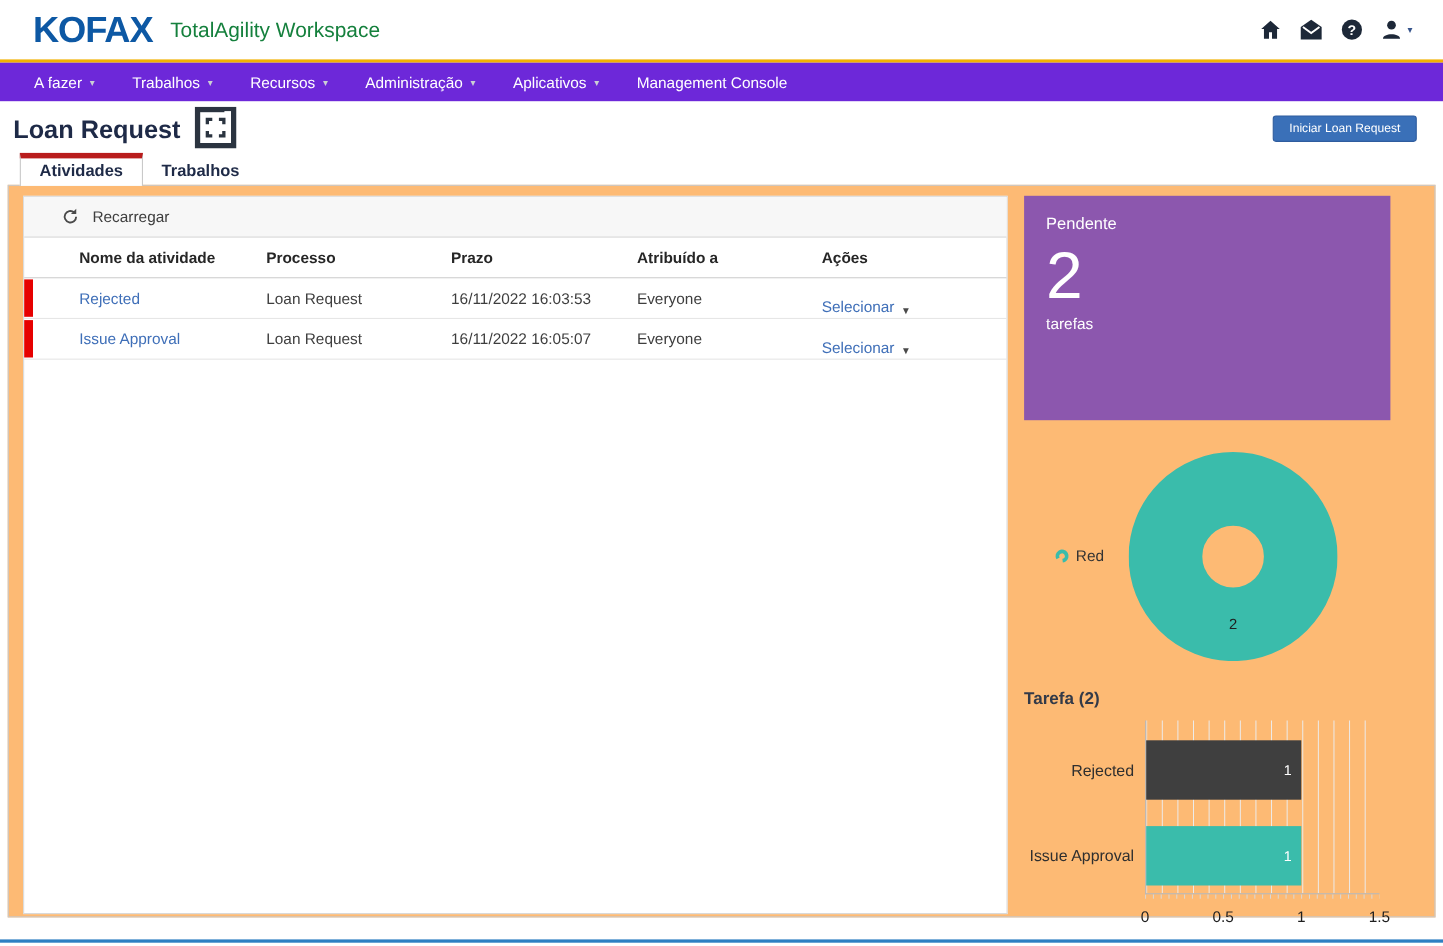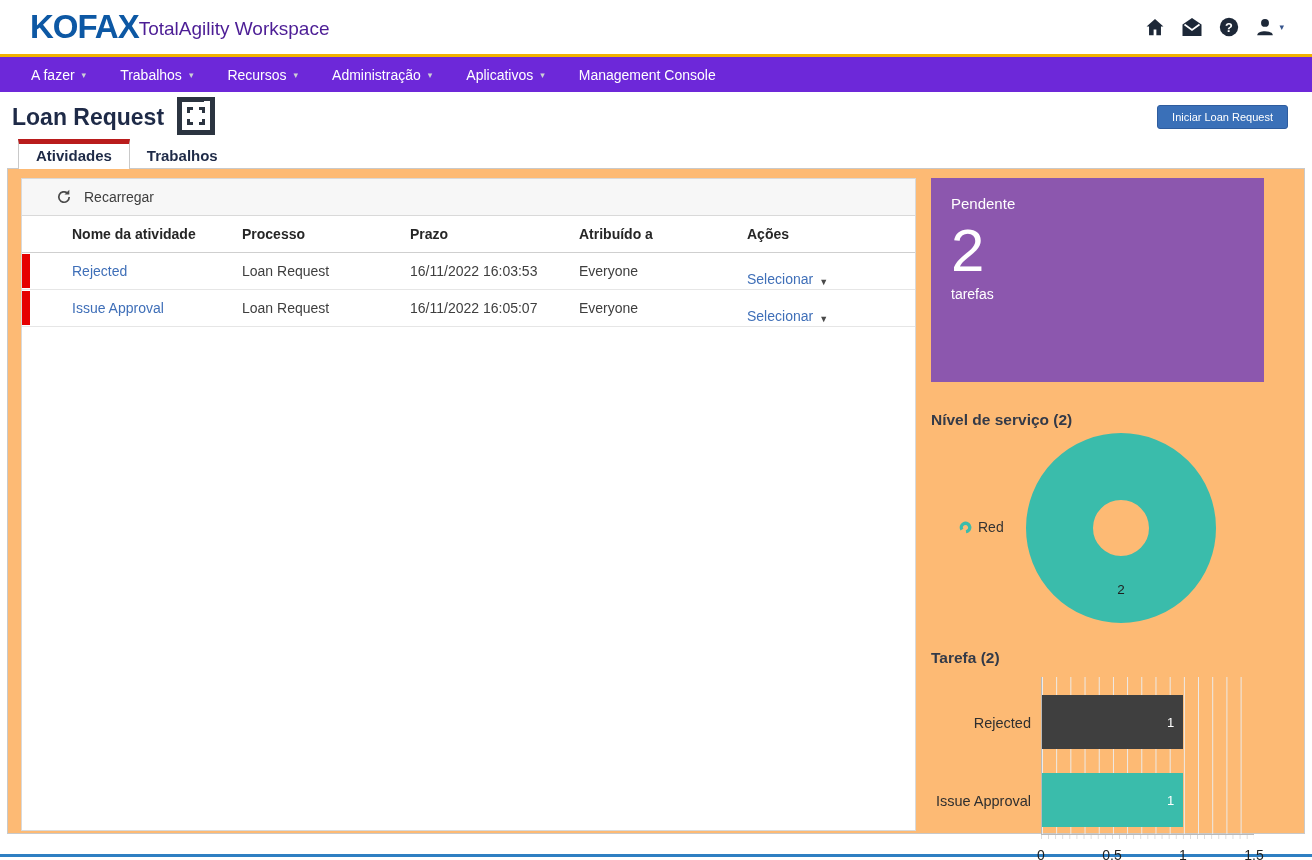--- a/index.html
+++ b/index.html
@@ -1,21 +1,21 @@
 <!DOCTYPE html>
 <html><head>
 <meta charset="utf-8">
 <style>
   * { margin:0; padding:0; box-sizing:border-box; }
   html,body { width:1312px; height:860px; background:#fff; font-family:"Liberation Sans",sans-serif; position:relative; overflow:hidden; }
 
   
   .topbar { height:57px; display:flex; align-items:center; padding:0 28px 0 30px; background:#fff; border-bottom:3px solid #f2b200; }
   .logo { font-size:33px; font-weight:800; color:#0d58a4; letter-spacing:-1px; }
-  .app-title { font-size:19px; color:#4c1d95; margin-top:4px; }
+  .app-title { font-size:19px; color:#15803d; margin-left:16px; margin-top:4px; }
   .top-icons { margin-left:auto; display:flex; align-items:center; gap:14px; }
   .top-icons svg { display:block; }
   .user-wrap { display:flex; align-items:center; gap:3px; }
   .caret { font-size:9px; line-height:1; }
 
   
   .navbar { height:35px; background:#6d28d9; display:flex; align-items:stretch; padding-left:14px; }
   .nav-item { color:#fff; font-size:14px; display:flex; align-items:center; padding:0 17px; cursor:pointer; }
   .nav-item .caret { color:#cbcfd4; margin-left:7px; margin-top:2px; }
 
@@ -198,21 +198,20 @@
 
   <div class="right-panel">
 
     <div class="pending-card" style="background: rgb(140, 87, 174);">
       <div class="card-title">Pendente</div>
       <div class="card-count">2</div>
       <div class="card-unit">tarefas</div>
     </div>
 
     <div class="donut-section">
-      <div class="section-title">Nível de serviço (2)</div>
       <div class="donut-area">
         <div class="legend">
           <svg width="13" height="13" viewBox="0 0 13 13">
             <circle class="legend-ring" cx="6.5" cy="6.5" r="4.2" fill="none" stroke="#3abcab" stroke-width="3.4" stroke-dasharray="21 5.4" transform="rotate(150 6.5 6.5)"></circle>
           </svg>
           <span>Red</span>
         </div>
         <svg class="donut-svg" width="190" height="190" viewBox="0 0 190 190">
           <circle cx="95" cy="95" r="61.5" fill="none" stroke="#3abcab" stroke-width="67"></circle>
           <text class="donut-label" x="95" y="161" text-anchor="middle">2</text>

